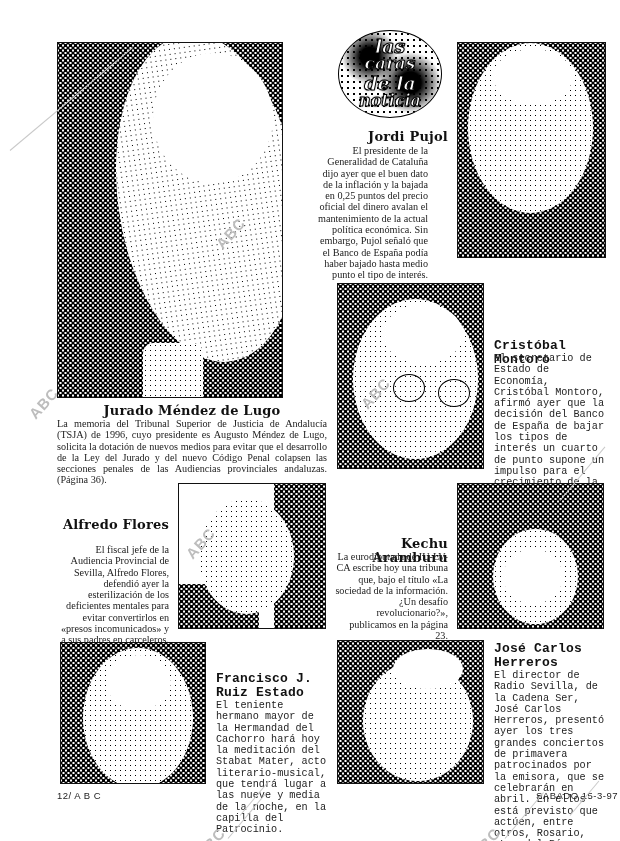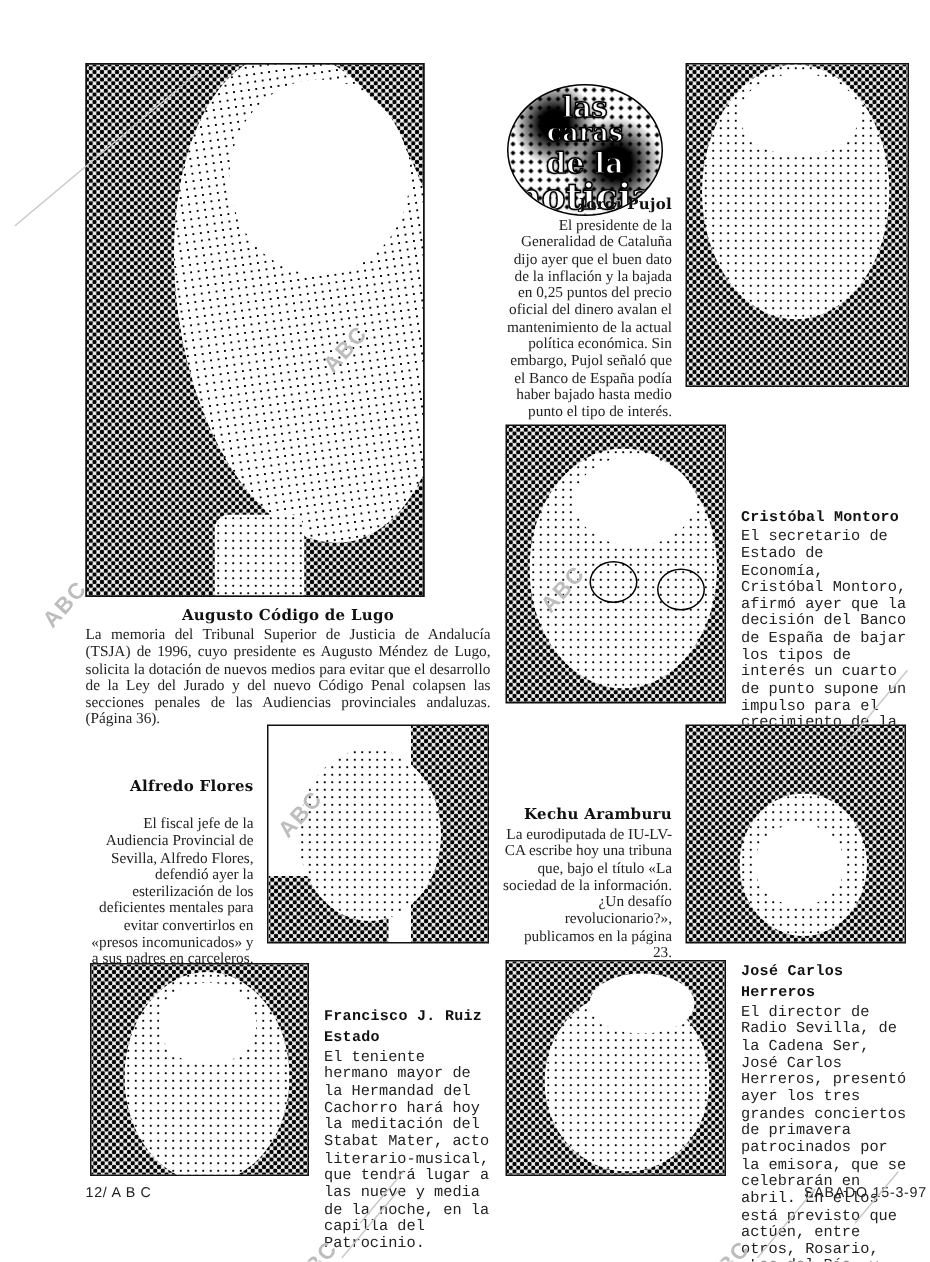--- a/index.html
+++ b/index.html
@@ -24,21 +24,21 @@
     border-radius: 50%;
     background-image: radial-gradient(circle, #000 22%, transparent 26%);
     background-size: 5px 5px;
     background-color: #fff;
   }
   .face.light { background-image: radial-gradient(circle, #000 14%, transparent 18%); }
   .face.bright { background-image: none; background-color: #fff; }
   .name {
     font-family: "DejaVu Serif", serif;
     font-weight: bold;
-    font-size: 10px;
+    font-size: 13px;
     line-height: 14px;
     letter-spacing: 0.2px;
   }
   .body-text {
     font-family: "Liberation Serif", serif;
     font-size: 10.2px;
     line-height: 11.3px;
     color: #222;
   }
   .right { text-align: right; }
@@ -96,32 +96,32 @@
 </head>
 <body>
 
 <div class="photo halftone-dark" style="left:57px; top:42px; width:228px; height:356px; width:226px;">
   <div class="face" style="left:60px; top:-10px; width:180px; height:330px; transform: rotate(-8deg);"></div>
   <div class="face bright" style="left:95px; top:10px; width:120px; height:130px;"></div>
   <div class="face light" style="left:85px; top:300px; width:60px; height:80px; border-radius:10px;"></div>
 </div>
 <div class="photo halftone-dark" style="left:57px; top:42px; width:226px; height:356px; background:none; border:1px solid #111;"></div>
 
-<div class="abs name center" style="left:57px; top:404px; width:270px;">Augusto Código de Lugo</div>
+<div class="abs name center" style="left:57px; top:404px; width:270px;">Jurado Méndez de Lugo</div>
 <div class="abs body-text justify" style="left:57px; top:418px; width:270px;">La memoria del Tribunal Superior de Justicia de Andalucía (TSJA) de 1996, cuyo presidente es Augusto Méndez de Lugo, solicita la dotación de nuevos medios para evitar que el desarrollo de la Ley del Jurado y del nuevo Código Penal colapsen las secciones penales de las Audiencias provinciales andaluzas. (Página 36).</div>
 
-<div class="logo-circle" style="left:338px; top:56px; width:104px; height:88px;">
+<div class="logo-circle" style="left:338px; top:30px; width:104px; height:88px;font-style:italic;">
   <div class="logo-word" style="top:6px; font-size:19px;">las</div>
   <div class="logo-word" style="top:24px; font-size:17px;">caras</div>
   <div class="logo-word" style="top:43px; font-size:19px;">de la</div>
-  <div class="logo-word" style="top:62px; font-size:24px;">noticia</div>
+  <div class="logo-word" style="top:62px; font-size:16px;">noticia</div>
 </div>
 
 <div class="abs name right" style="left:335px; top:130px; width:113px;">Jordi Pujol</div>
-<div class="abs body-text right" style="left:335px; top:145px; width:113px;">El presidente de la Generalidad de Cataluña dijo ayer que el buen dato de la inflación y la bajada en 0,25 puntos del precio oficial del dinero avalan el mantenimiento de la actual política económica. Sin embargo, Pujol señaló que el Banco de España podía haber bajado hasta medio punto el tipo de interés.</div>
+<div class="abs body-text right" style="left:315px; top:145px; width:113px;">El presidente de la Generalidad de Cataluña dijo ayer que el buen dato de la inflación y la bajada en 0,25 puntos del precio oficial del dinero avalan el mantenimiento de la actual política económica. Sin embargo, Pujol señaló que el Banco de España podía haber bajado hasta medio punto el tipo de interés.</div>
 
 <div class="photo halftone-dark" style="left:457px; top:42px; width:149px; height:216px;">
   <div class="face" style="left:10px; top:0px; width:125px; height:170px;"></div>
   <div class="face bright" style="left:35px; top:6px; width:80px; height:55px;"></div>
 </div>
 
 <div class="photo halftone-dark" style="left:337px; top:283px; width:147px; height:186px;">
   <div class="face" style="left:15px; top:15px; width:125px; height:160px;"></div>
   <div class="face bright" style="left:45px; top:20px; width:80px; height:60px;"></div>
   <div class="abs" style="left:55px; top:90px; width:30px; height:26px; border:1.5px solid #000; border-radius:50%;"></div>

